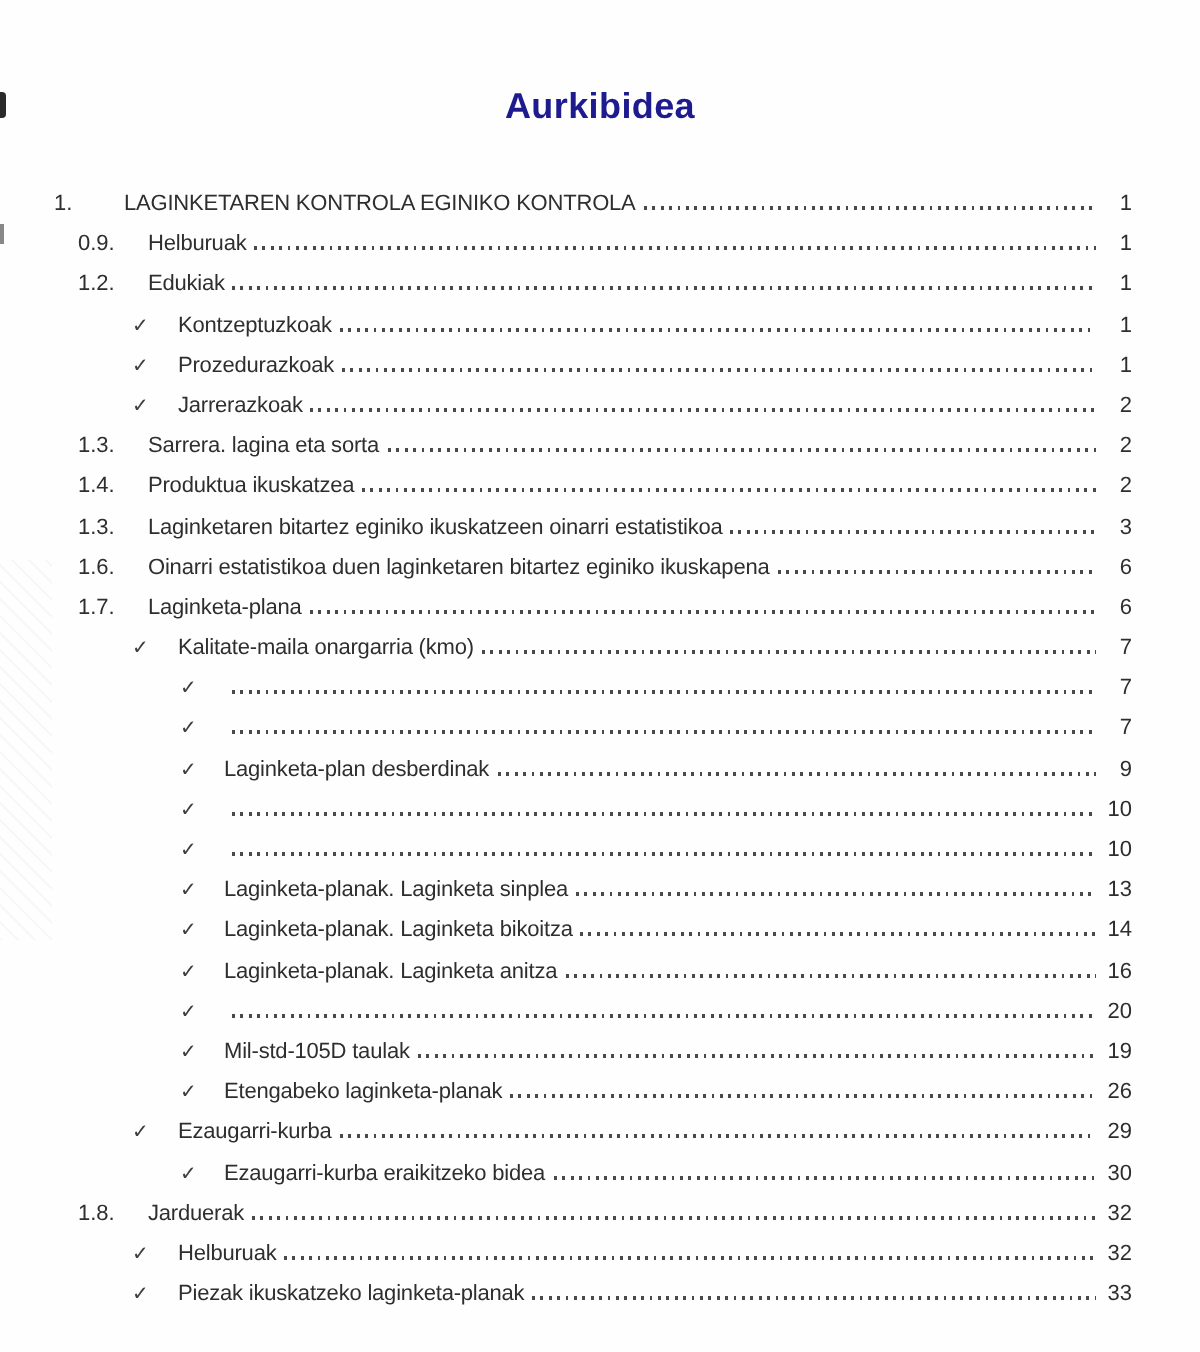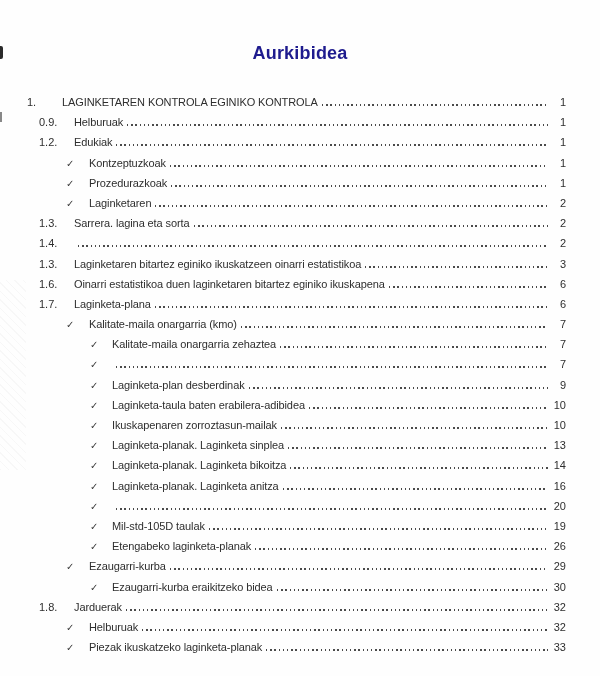--- a/index.html
+++ b/index.html
@@ -128,36 +128,37 @@
 
     <span class="check">✓</span>
     <span class="label">Prozedurazkoak</span>
     <span class="leader"></span>
     <span class="page-num">1</span>
   </div>
 
   <div class="toc-row level-c2">
 
     <span class="check">✓</span>
-    <span class="label">Laginketaren</span>
+    <span class="label">Jarrerazkoak</span>
     <span class="leader"></span>
     <span class="page-num">2</span>
   </div>
 
   <div class="toc-row level-h2">
     <span class="num">1.3.</span>
 
     <span class="label">Sarrera. lagina eta sorta</span>
     <span class="leader"></span>
     <span class="page-num">2</span>
   </div>
 
   <div class="toc-row level-h2">
     <span class="num">1.4.</span>
 
+    <span class="label">Produktua ikuskatzea</span>
     <span class="leader"></span>
     <span class="page-num">2</span>
   </div>
 
   <div class="toc-row level-h2">
     <span class="num">1.3.</span>
 
     <span class="label">Laginketaren bitartez eginiko ikuskatzeen oinarri estatistikoa</span>
     <span class="leader"></span>
     <span class="page-num">3</span>
@@ -183,21 +184,20 @@
 
     <span class="check">✓</span>
     <span class="label">Kalitate-maila onargarria (kmo)</span>
     <span class="leader"></span>
     <span class="page-num">7</span>
   </div>
 
   <div class="toc-row level-c3">
 
     <span class="check">✓</span>
-    <span class="label">Kalitate-maila onargarria zehaztea</span>
     <span class="leader"></span>
     <span class="page-num">7</span>
   </div>
 
   <div class="toc-row level-c3">
 
     <span class="check">✓</span>
     <span class="leader"></span>
     <span class="page-num">7</span>
   </div>
@@ -206,29 +206,27 @@
 
     <span class="check">✓</span>
     <span class="label">Laginketa-plan desberdinak</span>
     <span class="leader"></span>
     <span class="page-num">9</span>
   </div>
 
   <div class="toc-row level-c3">
 
     <span class="check">✓</span>
-    <span class="label">Laginketa-taula baten erabilera-adibidea</span>
     <span class="leader"></span>
     <span class="page-num">10</span>
   </div>
 
   <div class="toc-row level-c3">
 
     <span class="check">✓</span>
-    <span class="label">Ikuskapenaren zorroztasun-mailak</span>
     <span class="leader"></span>
     <span class="page-num">10</span>
   </div>
 
   <div class="toc-row level-c3">
 
     <span class="check">✓</span>
     <span class="label">Laginketa-planak. Laginketa sinplea</span>
     <span class="leader"></span>
     <span class="page-num">13</span>

